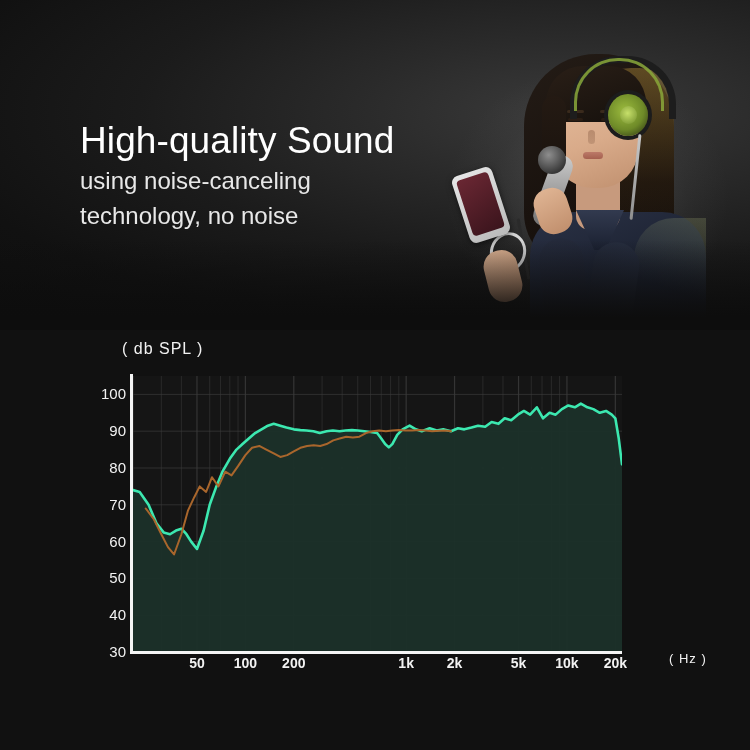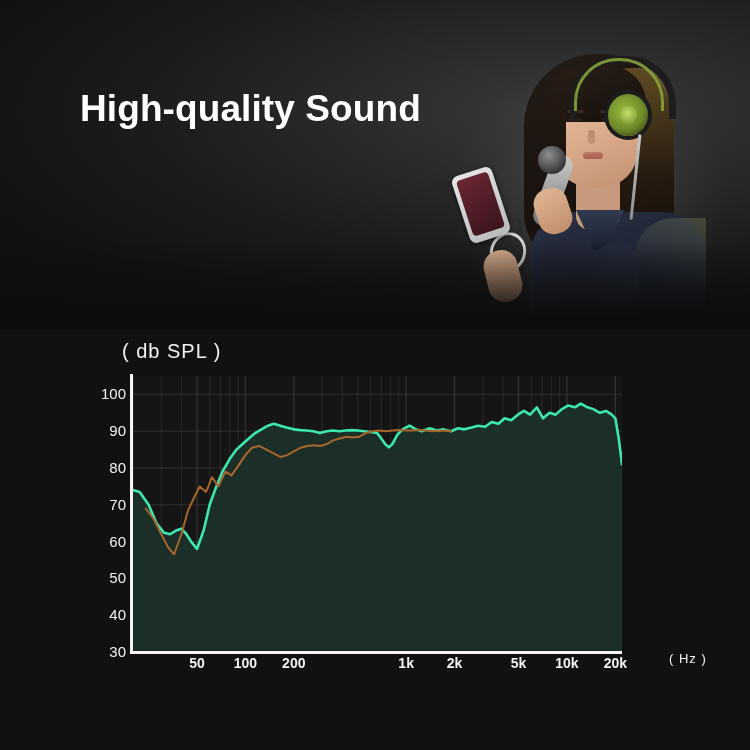--- a/index.html
+++ b/index.html
@@ -8,22 +8,22 @@
   #page{position:relative;width:750px;height:750px;background:#111111;overflow:hidden;}
 
   
   .hero{position:absolute;left:0;top:0;width:750px;height:330px;overflow:hidden;
         background:
           radial-gradient(120% 95% at 76% 34%, #3a3a3a 0%, #2a2a2a 24%, #1b1b1b 48%, #111111 72%, #0d0d0d 100%),
           #0d0d0d;}
   .hero-fade{position:absolute;left:0;bottom:0;width:750px;height:90px;
         background:linear-gradient(to bottom, rgba(13,13,13,0) 0%, #0d0d0d 86%);}
 
-  .title{position:absolute;left:80px;top:88px;color:#ffffff;font-size:37px;
-         font-weight:700;letter-spacing:.1px;white-space:nowrap;}
+  .title{position:absolute;left:80px;top:120px;color:#ffffff;font-size:37px;
+         font-weight:400;letter-spacing:.1px;white-space:nowrap;}
   .subtitle{position:absolute;left:80px;top:163px;color:#e8e8e8;font-size:24px;
          font-weight:300;line-height:35px;white-space:pre-line;}
 
   
   .photo{position:absolute;left:438px;top:42px;width:292px;height:288px;}
   .ph{position:absolute;}
 
   .glow{left:-30px;top:-10px;width:360px;height:330px;border-radius:50%;
         background:radial-gradient(closest-side, rgba(150,150,150,.30), rgba(90,90,90,.12) 55%, rgba(0,0,0,0) 78%);}
   .hair-back{left:86px;top:12px;width:150px;height:215px;border-radius:72px 72px 56px 56px;
@@ -84,21 +84,21 @@
         background:linear-gradient(160deg,#d0d0d0,#6d6d6d);transform:rotate(20deg);}
   .mic-head{left:100px;top:104px;width:28px;height:28px;border-radius:50%;
         background:radial-gradient(circle at 38% 32%,#8e8e8e,#3a3a3a 70%,#222 100%);}
   .mic-cord{left:84px;top:176px;width:3px;height:62px;border-radius:3px;
         background:#2a2a2a;transform:rotate(-10deg);}
   .cord-loop{left:52px;top:190px;width:30px;height:34px;border:3px solid #d6d6d6;
         border-radius:50%;transform:rotate(16deg);}
 
   
   .chart-wrap{position:absolute;left:0;top:330px;width:750px;height:420px;background:#111111;}
-  .axis-unit{position:absolute;left:122px;top:340px;color:#f2f2f2;font-size:20px;letter-spacing:1px;}
+  .axis-unit{position:absolute;left:122px;top:340px;color:#f2f2f2;font-size:16px;letter-spacing:1px;}
   .hz-unit{position:absolute;left:625px;top:651px;color:#f2f2f2;font-size:13px;letter-spacing:1px;margin-left:44px;}
   svg.plot{position:absolute;left:0;top:0;width:750px;height:750px;}
   .ylab{fill:#f2f2f2;font-size:15px;font-family:"Liberation Sans",sans-serif;text-anchor:end;}
   .xlab{fill:#f2f2f2;font-size:14px;font-weight:bold;font-family:"Liberation Sans",sans-serif;text-anchor:middle;}
 </style>
 </head>
 <body>
 
 <div id="page">
 
@@ -133,20 +133,22 @@
       <div class="ph mic"></div>
       <div class="ph mic-head"></div>
       <div class="ph hand-l"></div>
       <div class="ph phone"></div>
       <div class="ph phone-scr"></div>
       <div class="ph hand-r"></div>
     </div>
 
     <div class="hero-fade"></div>
     <div class="title">High-quality Sound</div>
+    <div class="subtitle">using noise-canceling
+technology, no noise</div>
   </div>
 
   <div class="chart-wrap"></div>
   <div class="axis-unit">( db SPL )</div>
   <div class="hz-unit">( Hz )</div>
 
   <svg class="plot" viewBox="0 0 750 750">
     <defs>
       <clipPath id="plotclip">
           <rect x="133" y="376" width="489" height="276"></rect>

